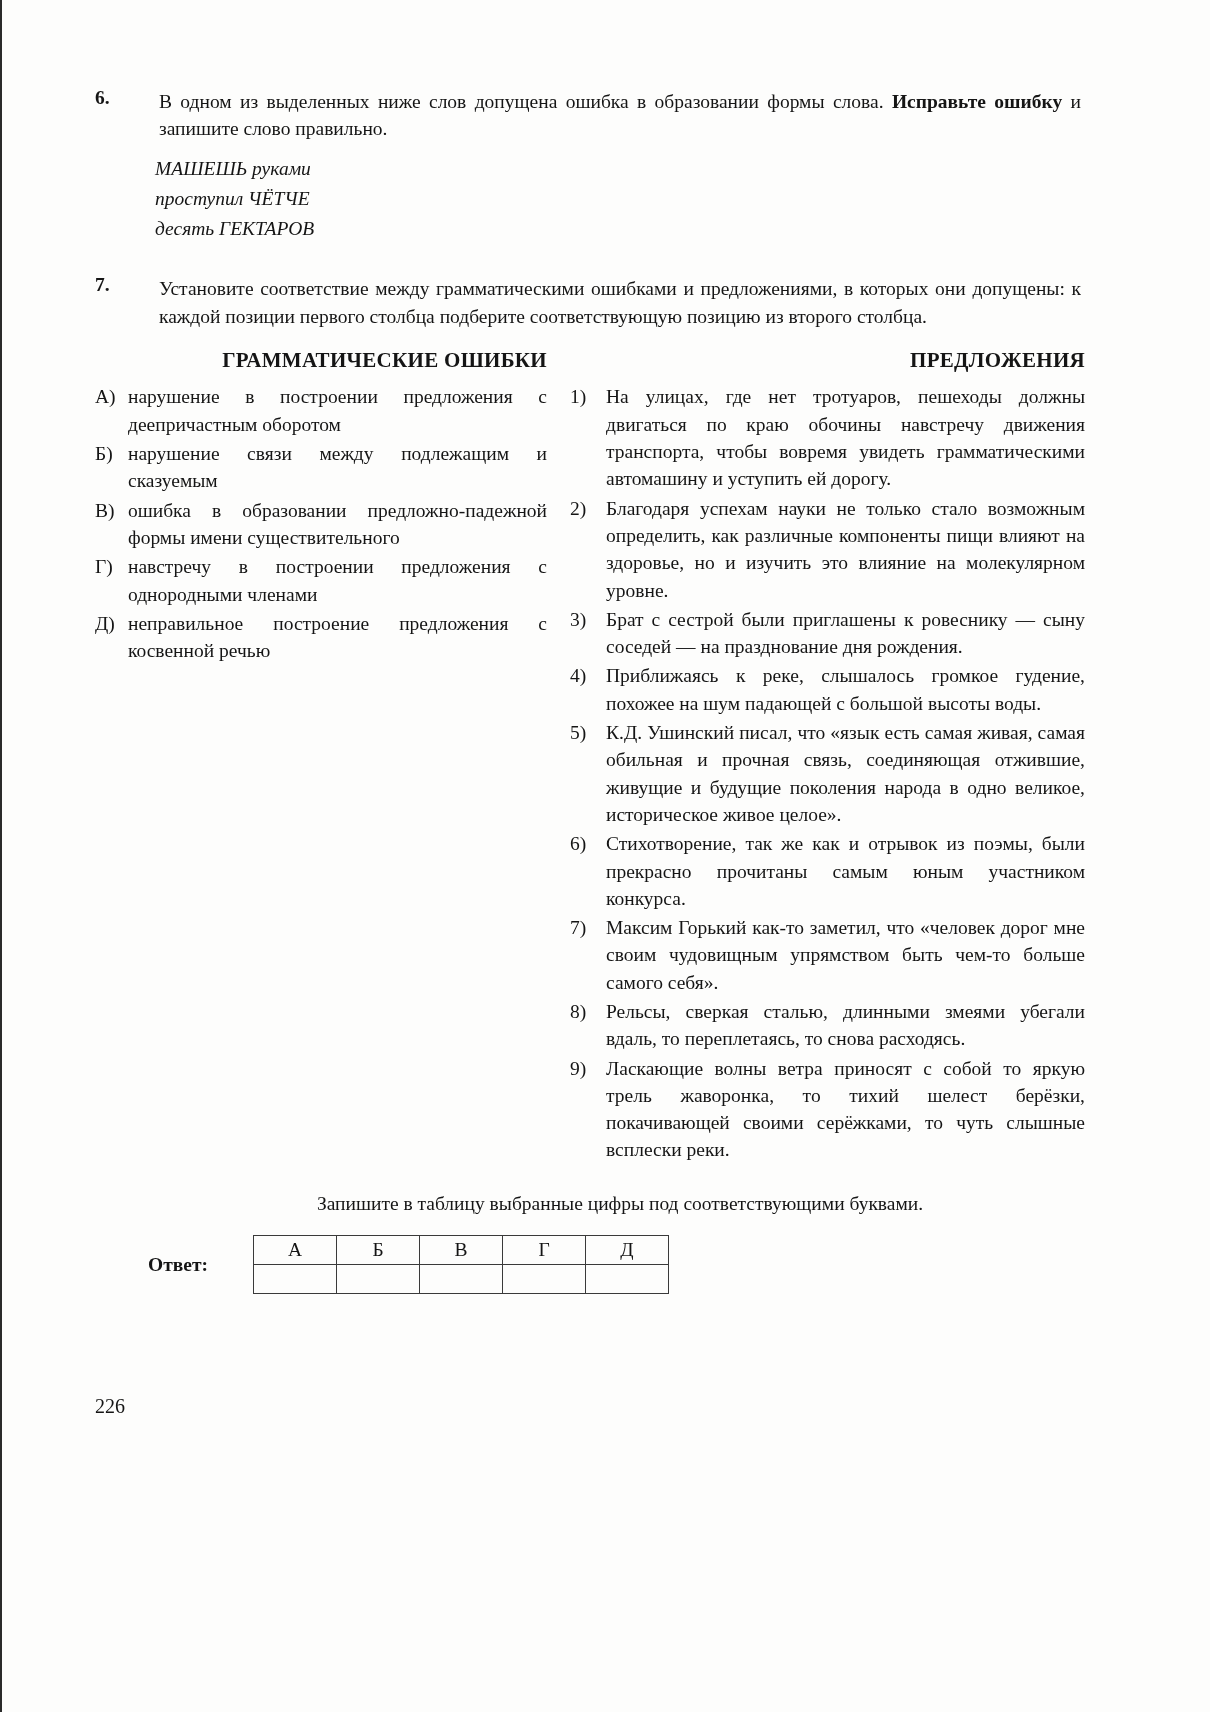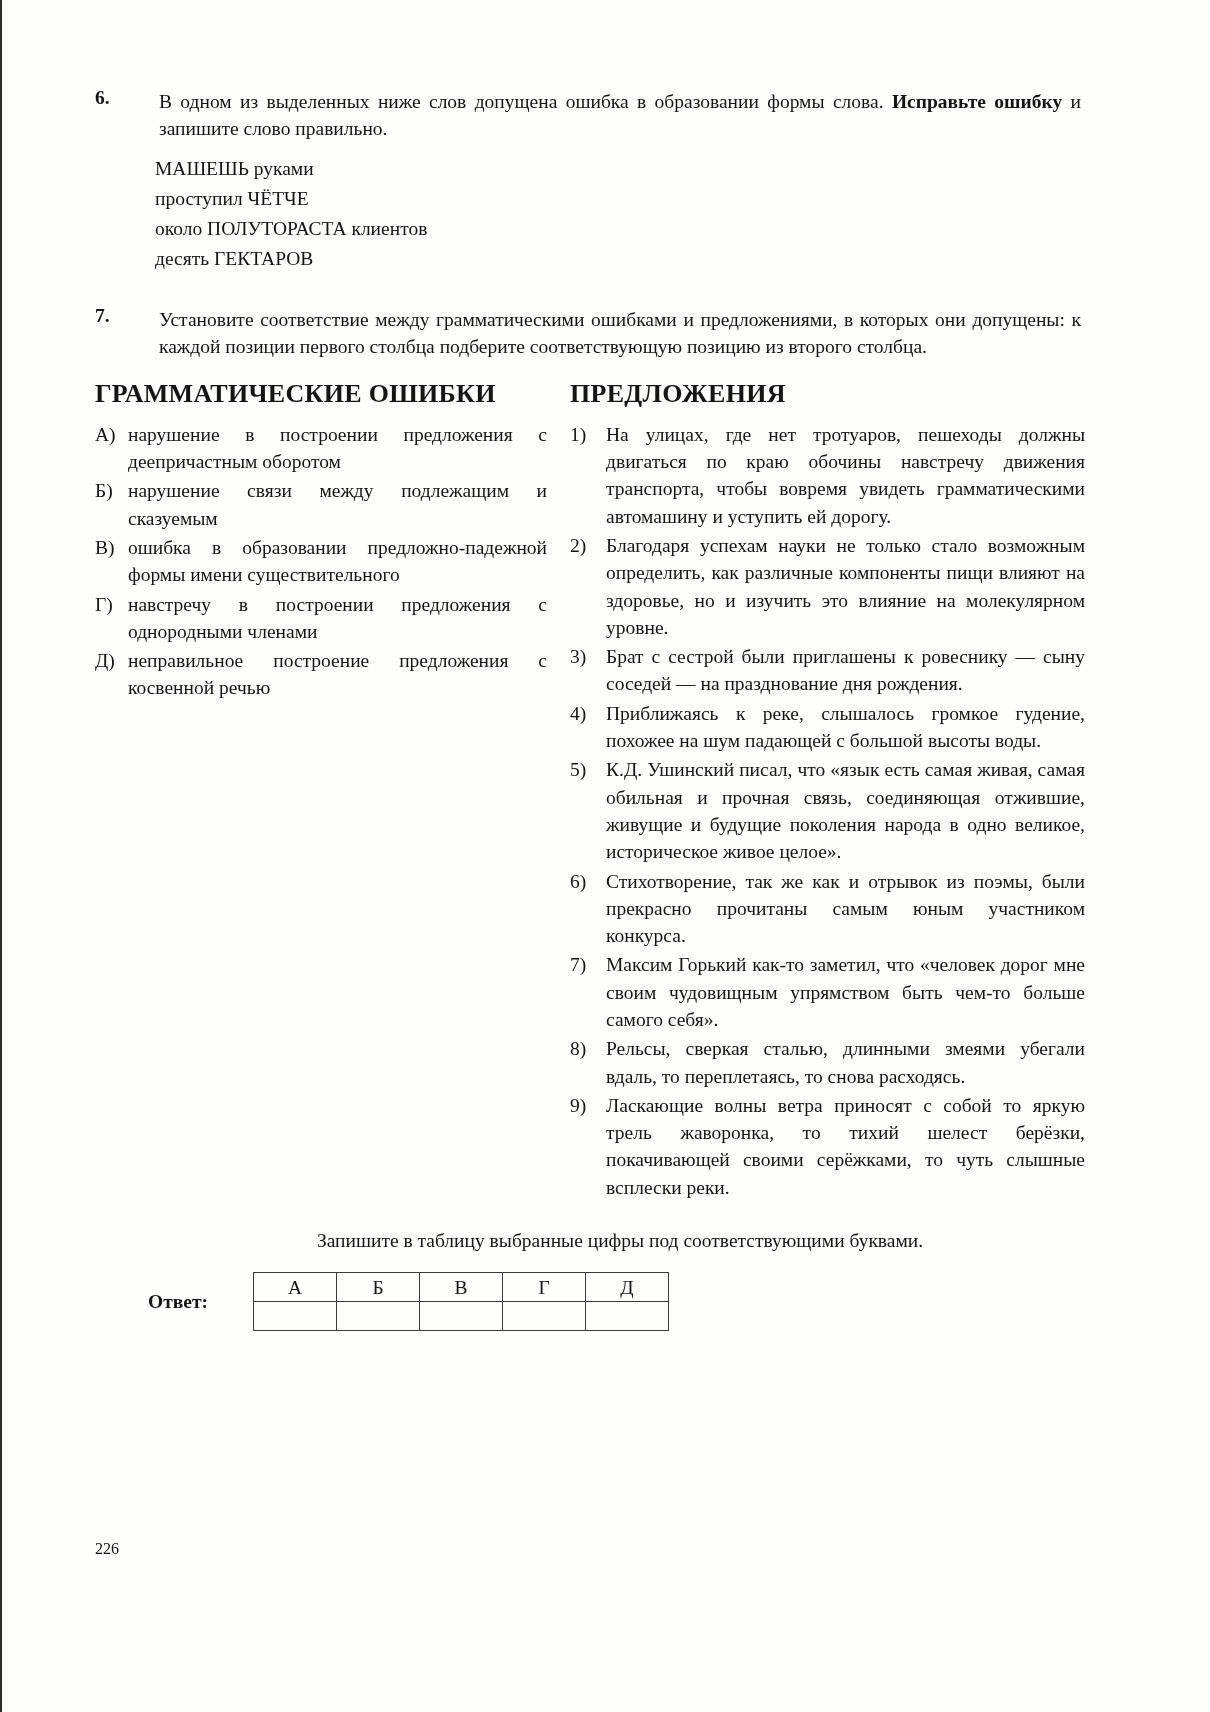--- a/index.html
+++ b/index.html
@@ -31,21 +31,21 @@
   .task-row { display: flex; }
   .task-num {
     flex: 0 0 60px;
     font-weight: bold;
   }
   .task-body { flex: 1; }
 
   .intro { margin: 4px; text-align: justify; }
 
   .word-list { list-style: none; margin: 12px 0 0 0; padding: 0; }
-  .word-list li { margin: 3px 0; }
+  .word-list li { margin: 3px 0; font-style: italic; }
 
   .answer-line { margin: 14px 0 0 0; }
   .answer-blank {
     display: inline-block;
     width: 330px;
     height: 1.05em;
     border-bottom: 1.5px solid #222;
     vertical-align: baseline;
     margin-left: 8px;
   }
@@ -53,23 +53,23 @@
 
   .task7 { margin-top: 26px; }
 
   .columns { display: flex; margin-top: 12px; }
   .col-left  { flex: 0 0 452px; }
   .col-gap   { flex: 0 0 23px; }
   .col-right { flex: 1; }
 
   .col-header {
     font-weight: bold;
-    text-align: left;
+    text-align: right;
     margin: 0 0 8px 0;
-    font-size: 26px;
+    font-size: 21px;
     letter-spacing: 0.3px;
   }
 
   .match-item { display: flex; margin: 0 0 2px 0; }
   .match-item .lbl { flex: 0 0 33px; }
   .match-item .txt { flex: 1; text-align: justify; }
 
   .sent-item { display: flex; margin: 0 0 2px 0; }
   .sent-item .lbl { flex: 0 0 36px; text-align: left; }
   .sent-item .txt { flex: 1; text-align: justify; }
@@ -93,39 +93,38 @@
     text-align: center;
     vertical-align: middle;
     font-weight: normal;
     font-size: 19.5px;
     padding: 0;
   }
 
   .page-number {
     position: absolute;
     left: 95px;
-    top: 1538px;
-    font-size: 16px;
+    top: 1392px;
+    font-size: 20px;
   }
 </style>
 </head>
 <body>
 
 <div class="page">
   <div class="scan-edge"></div>
 
   <section class="task">
     <div class="task-row">
       <div class="task-num">6.</div>
       <div class="task-body">
         <p class="intro"><span>В одном из выделенных ниже слов допущена ошибка в образовании формы слова. </span><b>Исправьте ошибку</b><span> и запишите слово правильно.</span></p>
         <ul class="word-list">
           <li>МАШЕШЬ руками</li>
           <li>проступил ЧЁТЧЕ</li>
-          <li>около ПОЛУТОРАСТА клиентов</li>
           <li>десять ГЕКТАРОВ</li>
         </ul>
       </div>
     </div>
   </section>
 
   <section class="task task7">
     <div class="task-row">
       <div class="task-num">7.</div>
       <div class="task-body">

